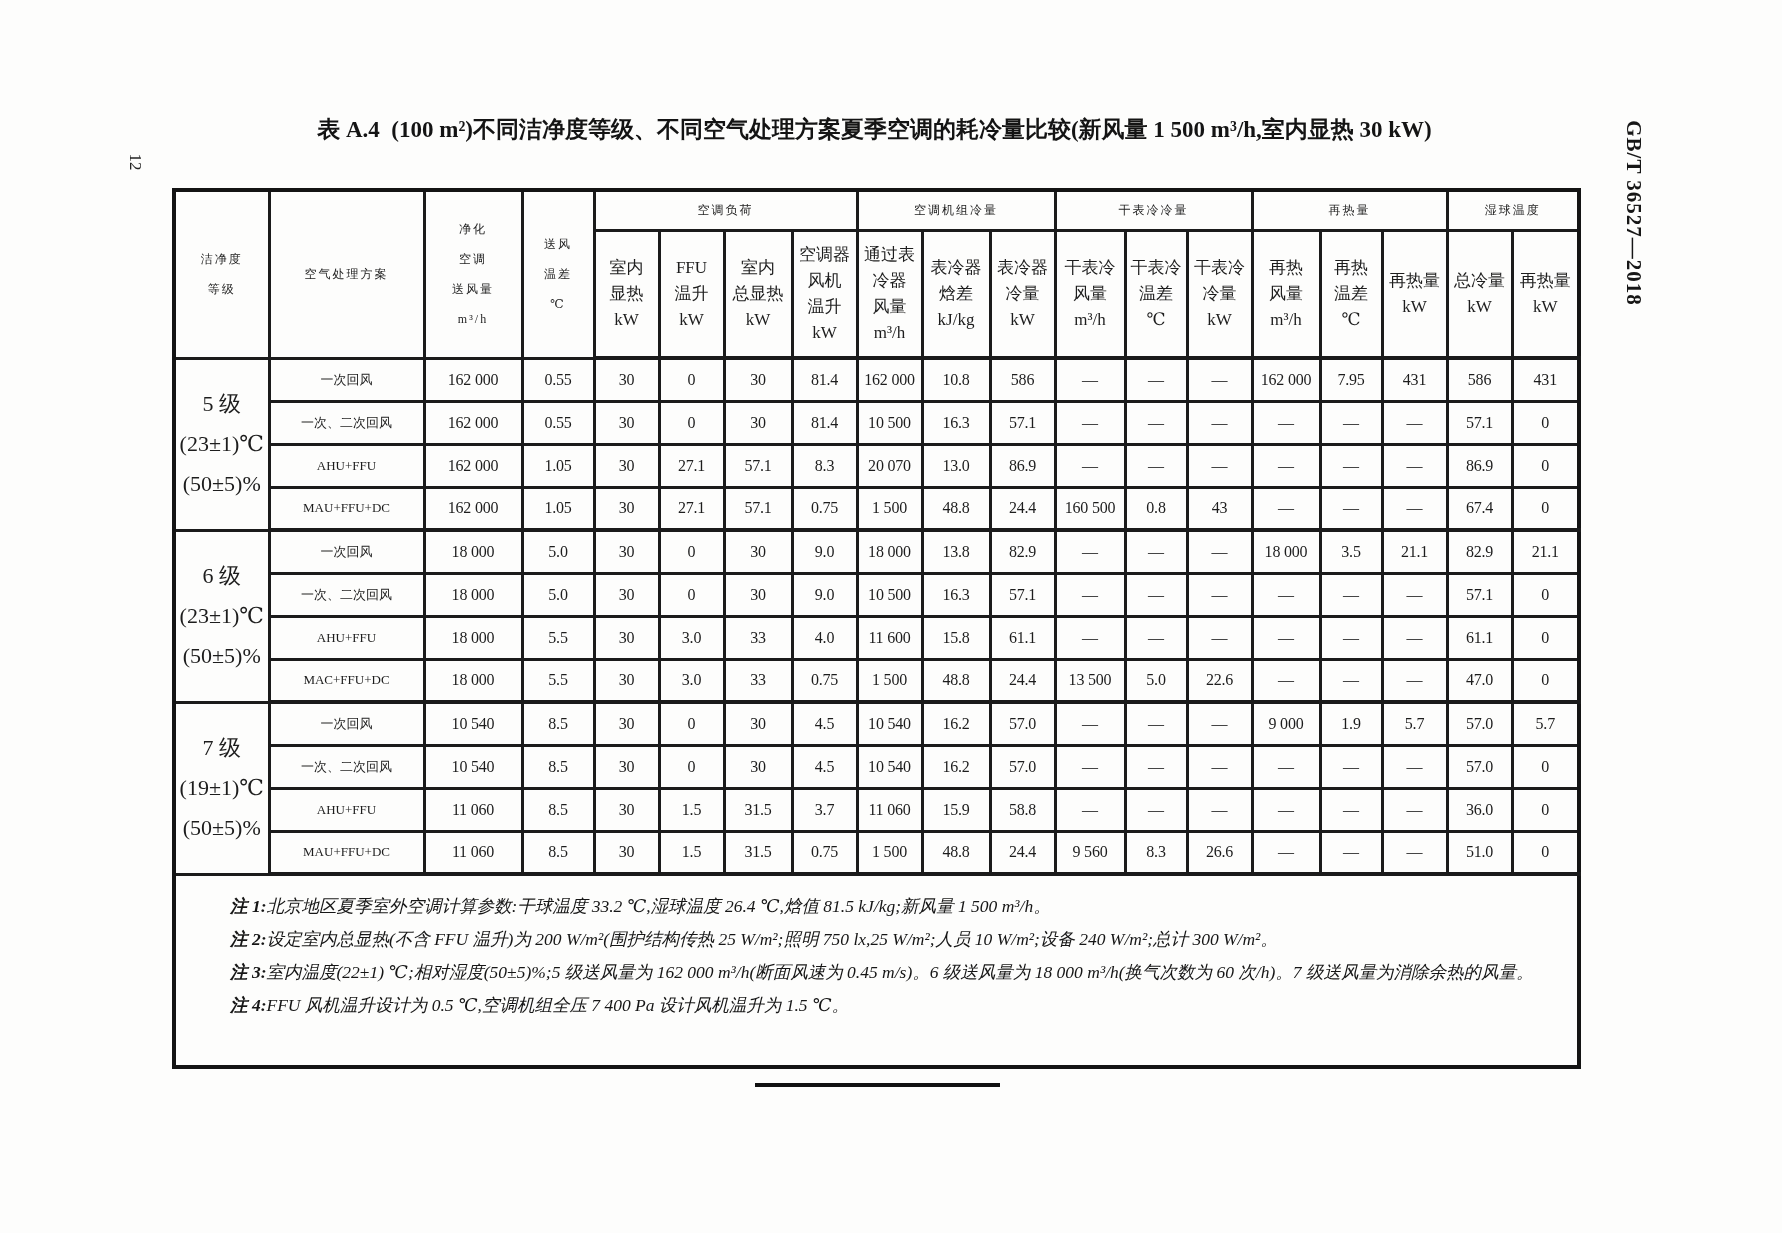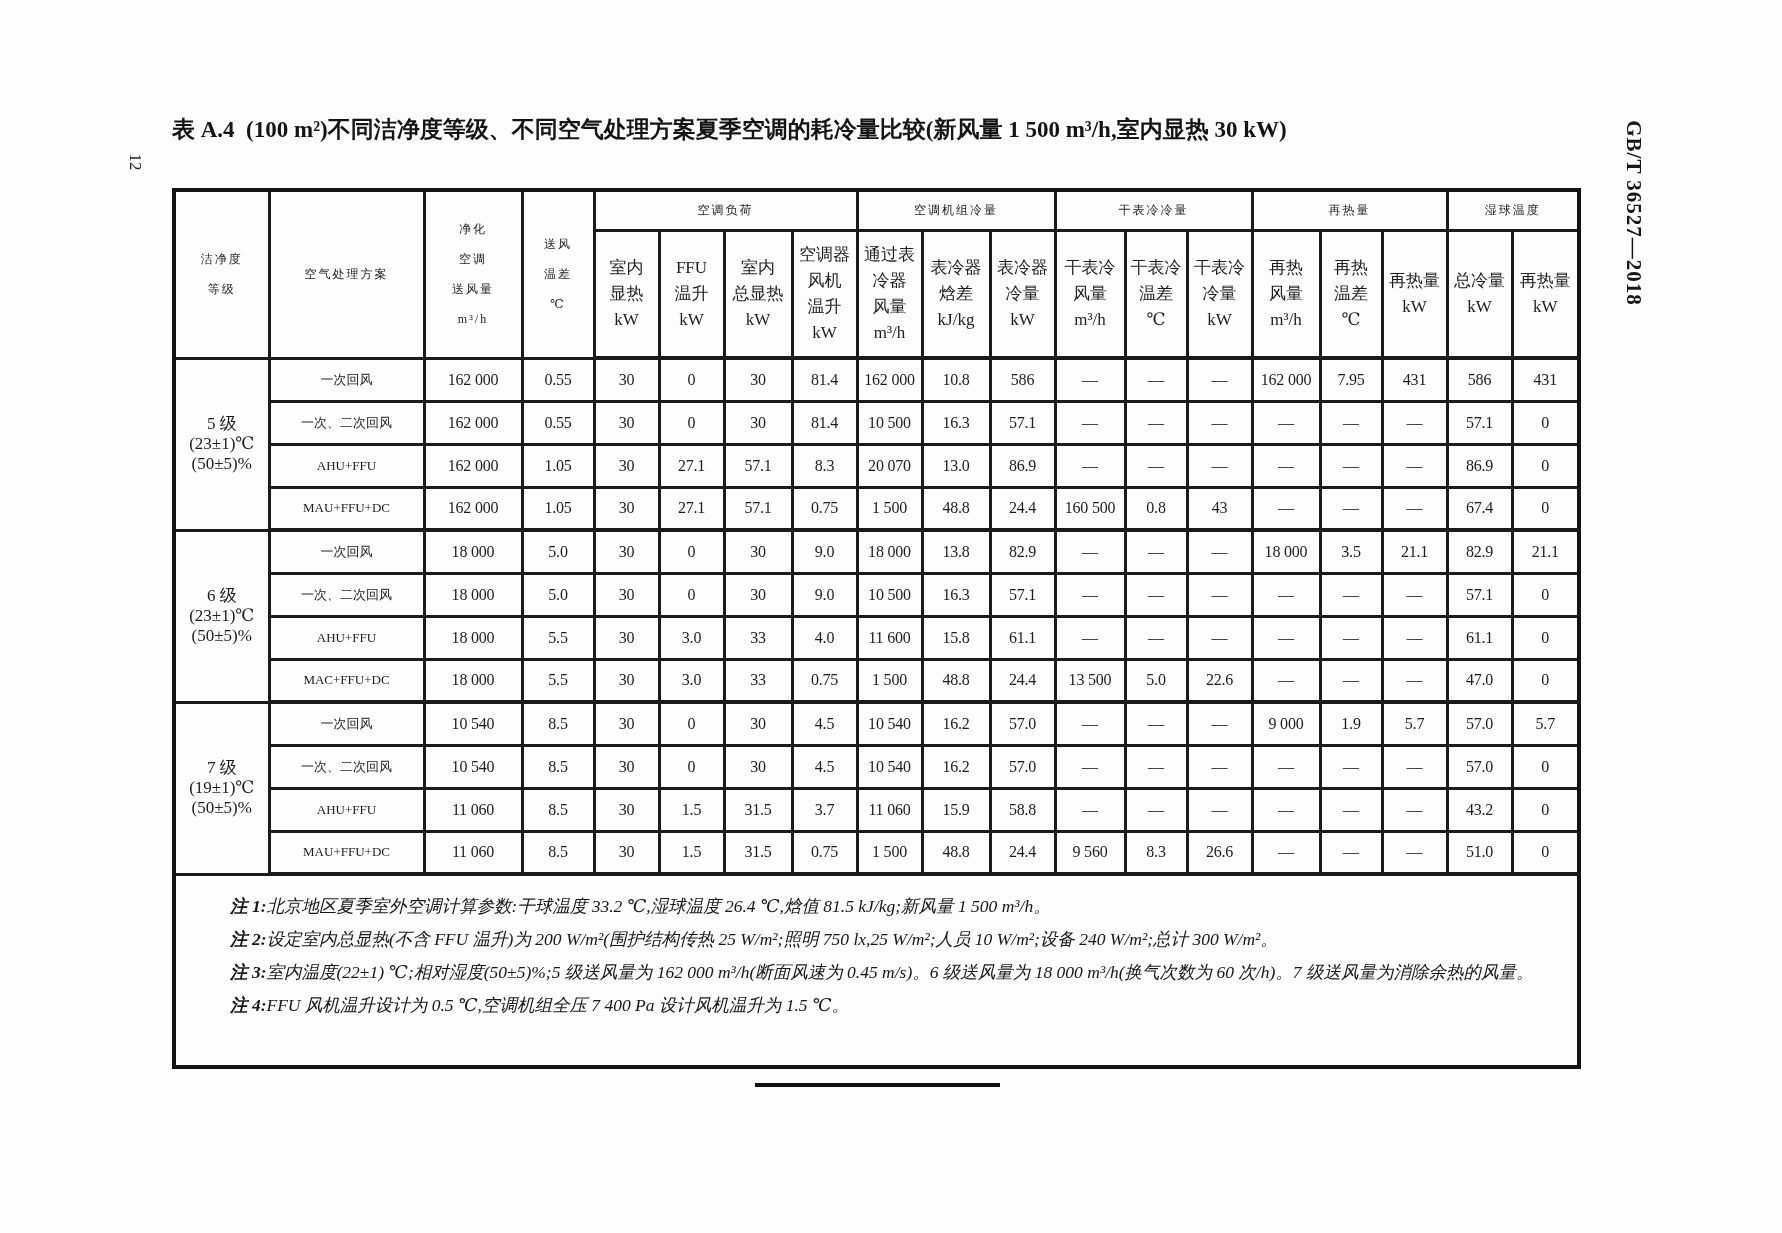--- a/index.html
+++ b/index.html
@@ -31,20 +31,21 @@
     font-size: 21px;
     font-weight: bold;
     letter-spacing: 1px;
     color: #161616;
     white-space: nowrap;
   }
   .title {
     position: absolute;
     left: 172px; top: 114px;
     width: 1405px;
+    text-align: center;
     font-size: 23px;
     font-weight: bold;
     white-space: pre;
     color: #141414;
   }
   .table-pos { position: absolute; left: 172px; top: 188px; }
   table.doc-table {
     border-collapse: collapse;
     table-layout: fixed;
     width: 1405px;
@@ -64,22 +65,22 @@
     height: 128px;
     font-size: 17px;
     line-height: 26px;
     white-space: pre-line;
     border-bottom-width: 4px;
   }
   th.corner { white-space: pre-line; line-height: 30px; font-size: 17.5px; }
   tbody tr.data-row { height: 43px; }
   tbody td.group-label {
     white-space: pre-line;
-    line-height: 20px;
-    font-size: 17px;
+    line-height: 40px;
+    font-size: 22px;
   }
   tbody td.scheme { font-size: 13px; }
   tbody td.val { font-size: 16px; letter-spacing: -0.2px; }
   tbody tr.group-end td { border-bottom-width: 4px; }
   td.notes-cell {
     text-align: left;
     vertical-align: top;
     padding: 14px 28px 18px 54px;
     height: 193px;
     font-style: italic;
@@ -417,21 +418,21 @@
             <td class="val">3.7</td>
             <td class="val">11 060</td>
             <td class="val">15.9</td>
             <td class="val">58.8</td>
             <td class="val">—</td>
             <td class="val">—</td>
             <td class="val">—</td>
             <td class="val">—</td>
             <td class="val">—</td>
             <td class="val">—</td>
-            <td class="val">43.2</td>
+            <td class="val">36.0</td>
             <td class="val">0</td>
           </tr>
           <tr class="data-row group-end">
             <td class="scheme">MAU+FFU+DC</td>
             <td class="val">11 060</td>
             <td class="val">8.5</td>
             <td class="val">30</td>
             <td class="val">1.5</td>
             <td class="val">31.5</td>
             <td class="val">0.75</td>

